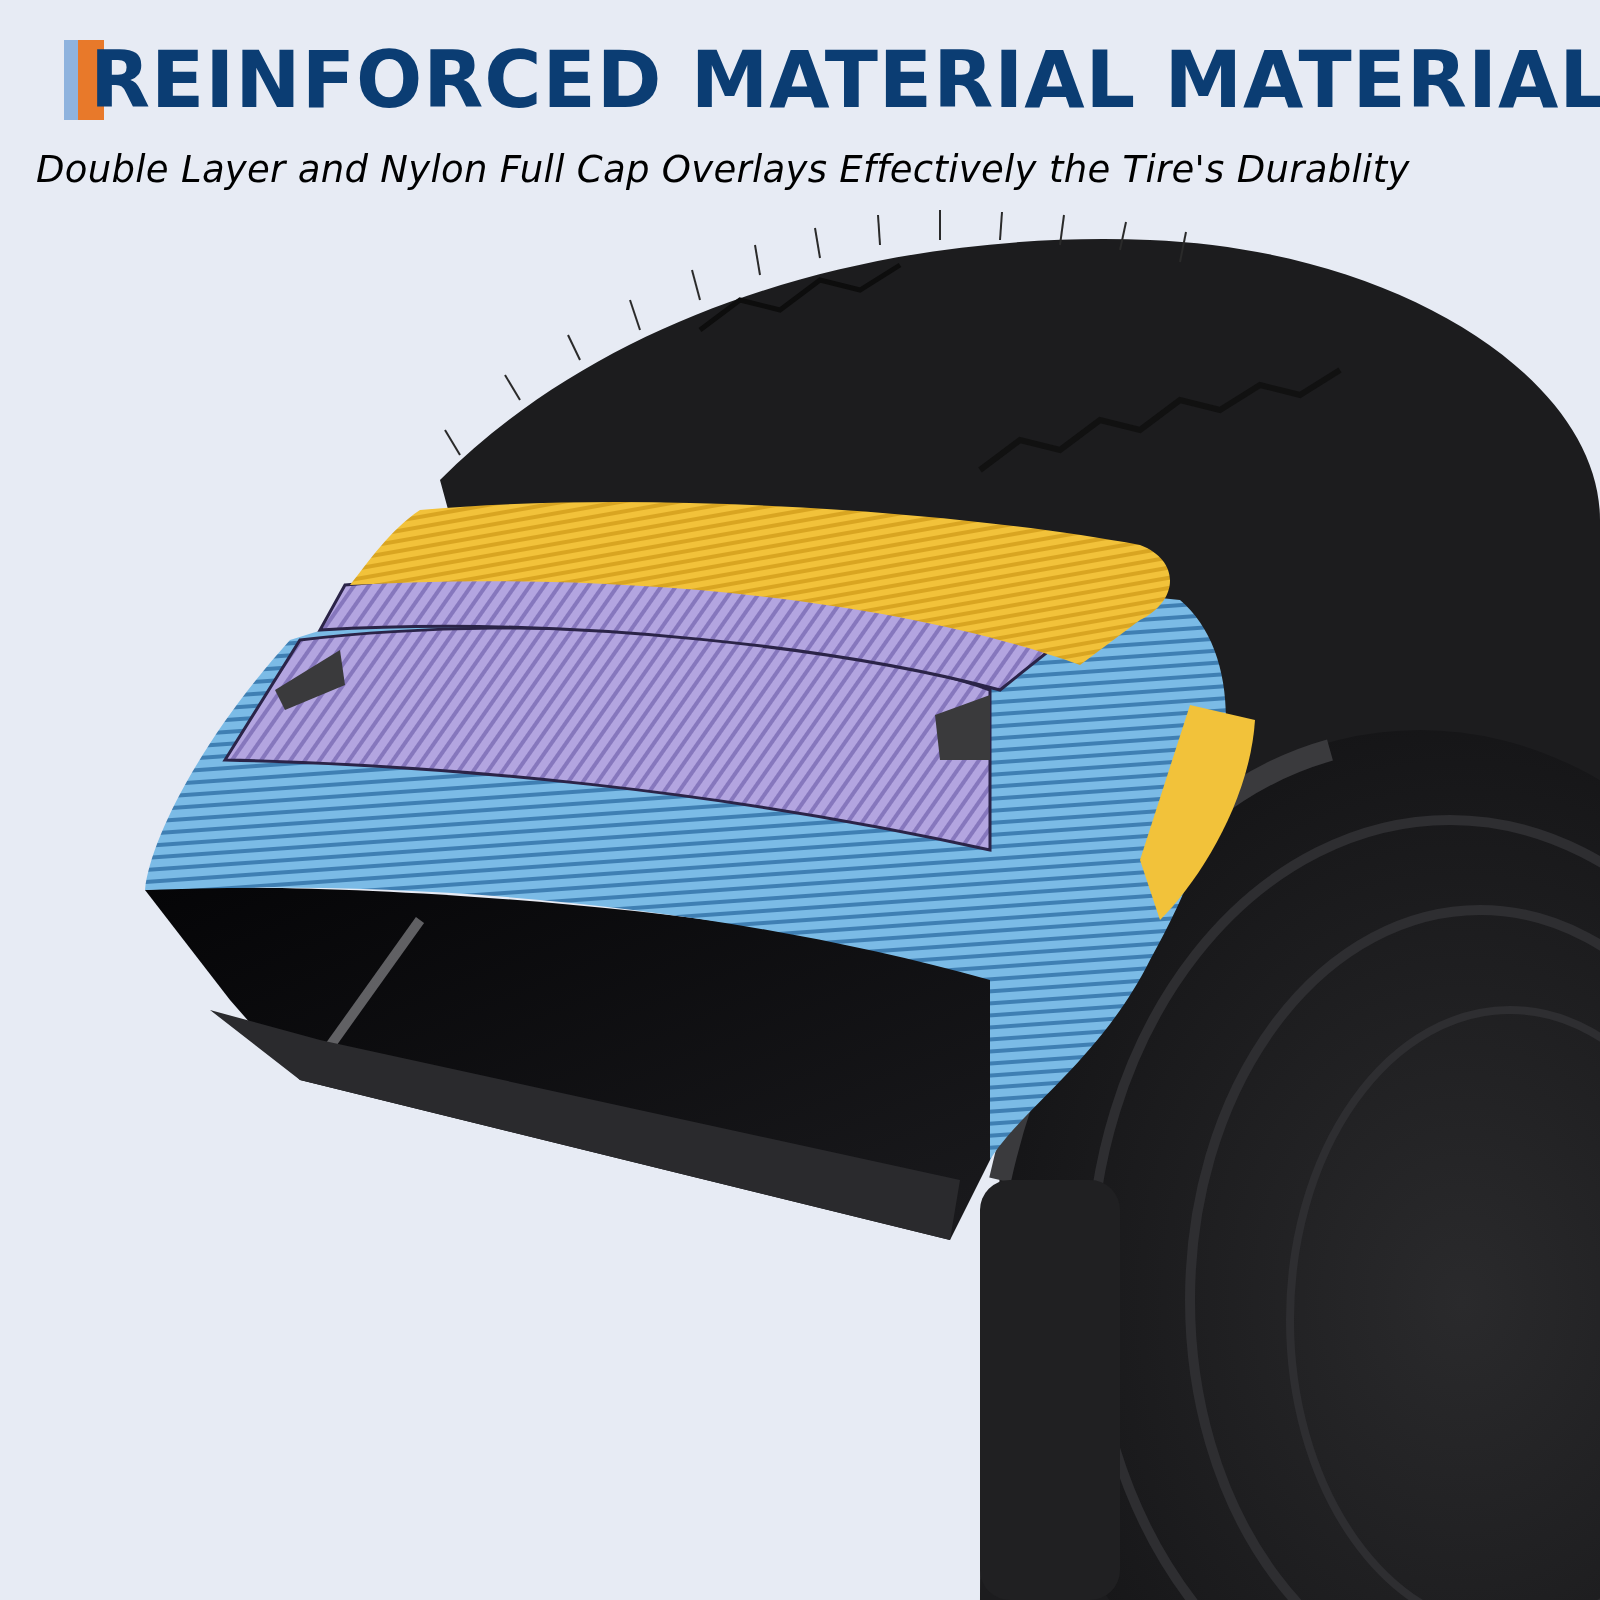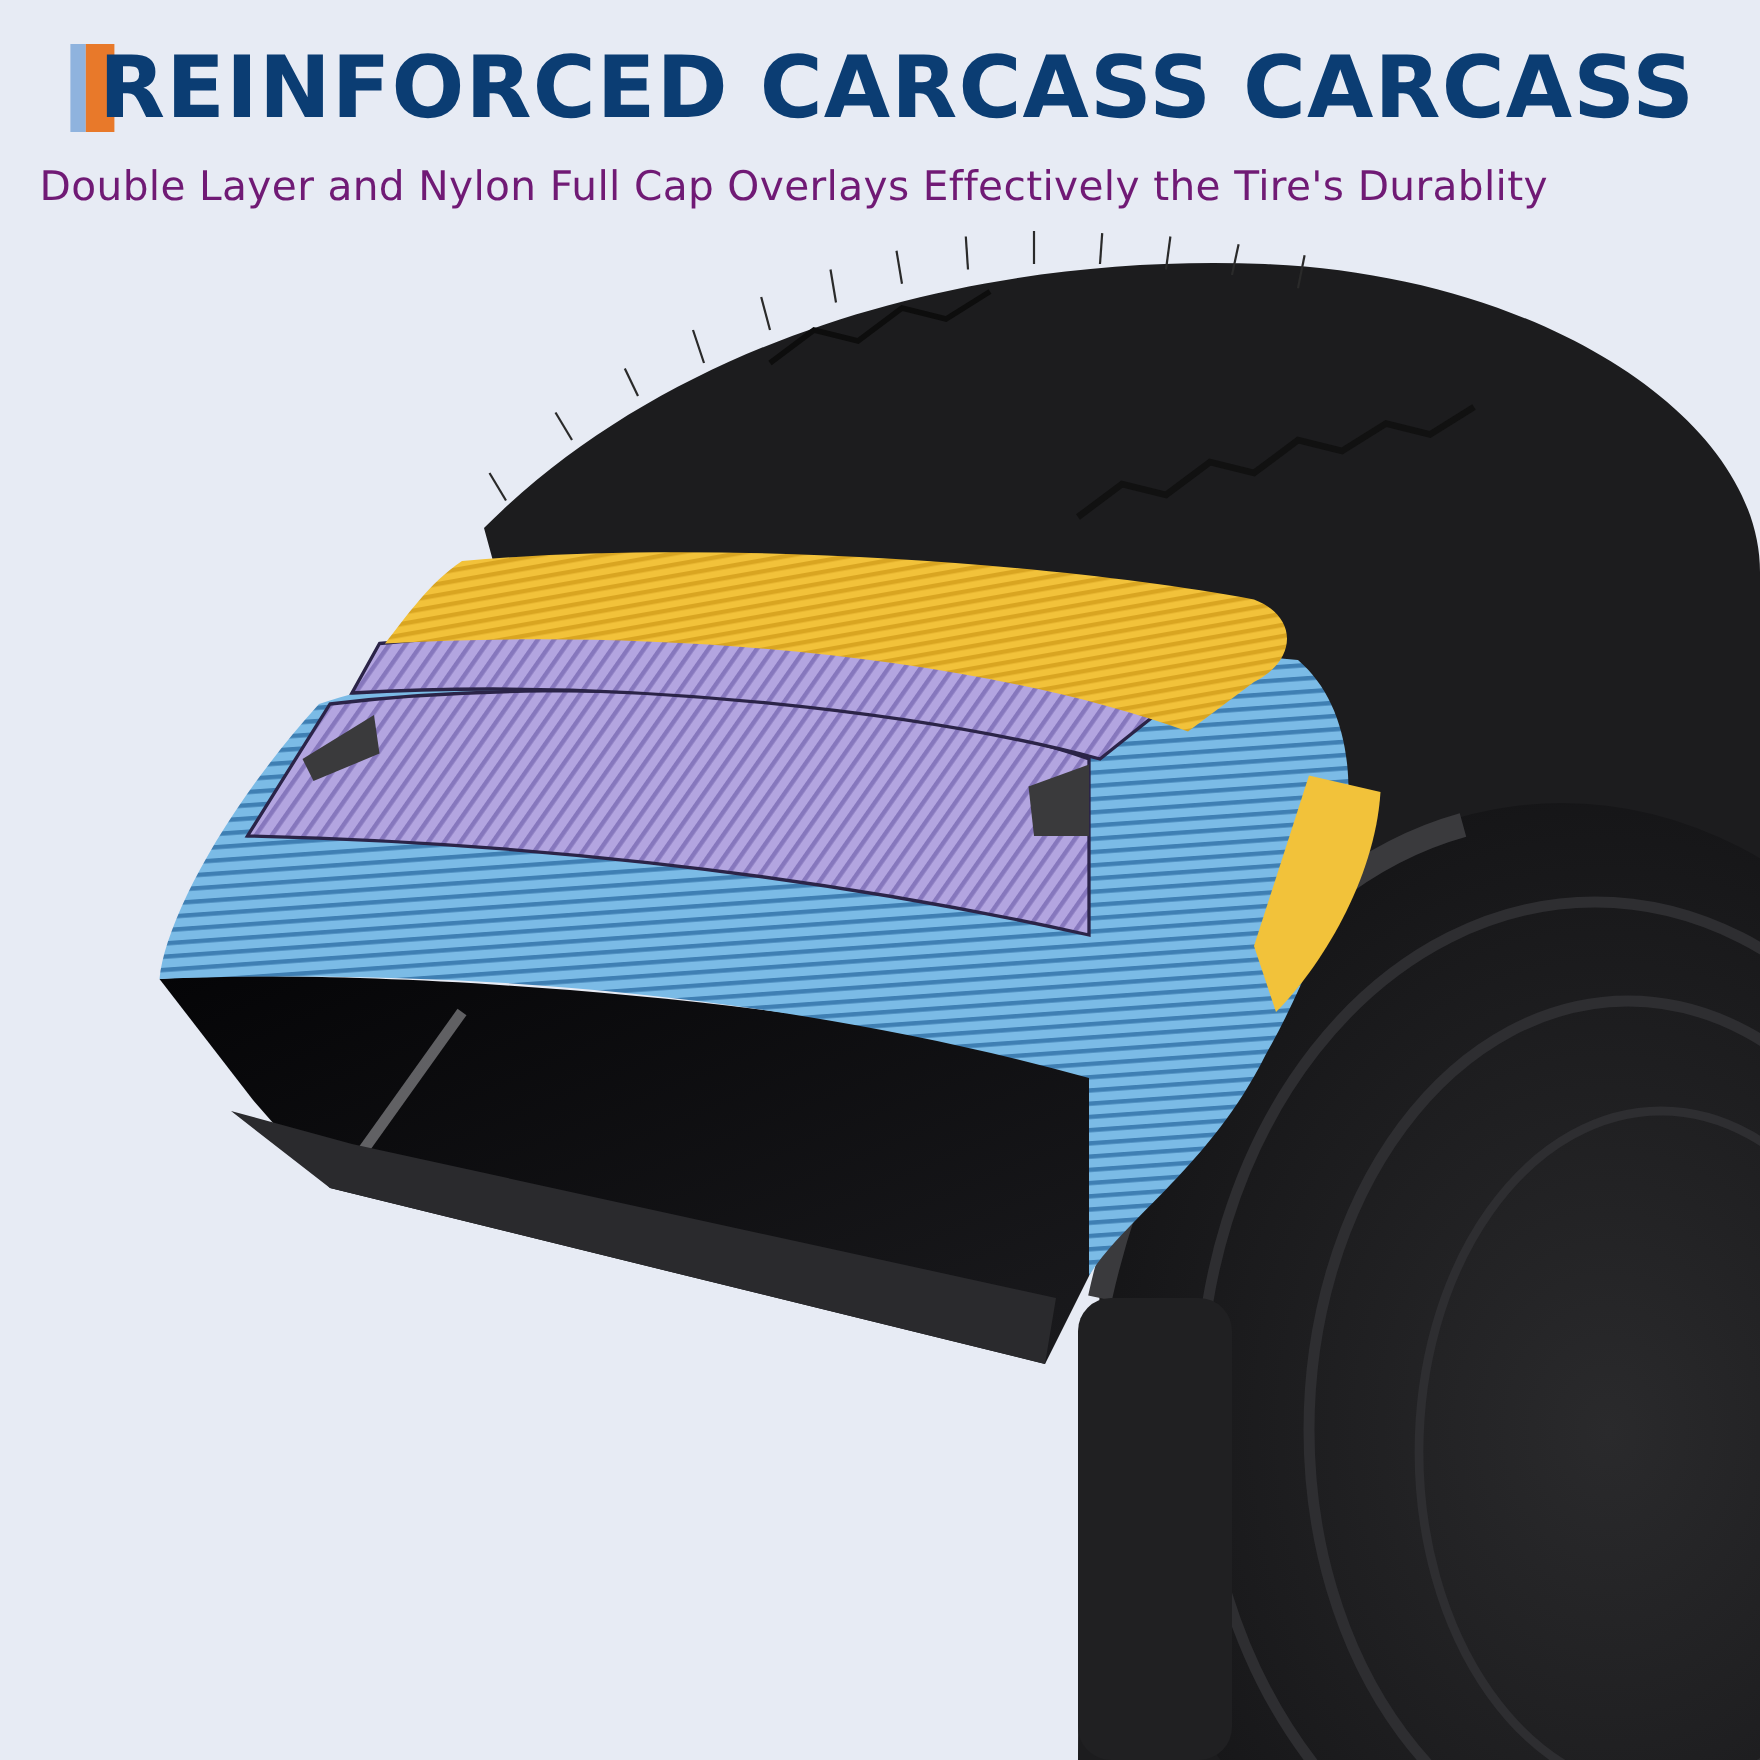--- a/index.html
+++ b/index.html
@@ -15,32 +15,32 @@
   .accent.orange { left: 78px; width: 26px; background: #e8792a; }
   .title {
     position: absolute; left: 90px; top: 30px; width: 1460px;
     font-family: "DejaVu Sans", sans-serif; font-weight: bold;
     font-size: 78px; line-height: 100px; letter-spacing: 1px;
     color: #0b3d73; white-space: nowrap;
   }
   .subtitle {
     position: absolute; left: 36px; top: 145px; width: 1540px;
     font-family: "DejaVu Sans", sans-serif;
-    font-size: 37px; line-height: 50px; color: #701a75;
-    white-space: nowrap; letter-spacing: 0.3px;
+    font-size: 37px; line-height: 50px; color: #000000;
+    white-space: nowrap; letter-spacing: 0.3px; font-style: italic;
   }
   .illustration { position: absolute; left: 0; top: 200px; width: 1600px; height: 1400px; }
 </style>
 </head>
 <body>
 
 <div class="header">
   <div class="accent blue"></div>
   <div class="accent orange"></div>
-  <div class="title">REINFORCED CARCASS CARCASS</div>
+  <div class="title">REINFORCED MATERIAL MATERIAL</div>
   <div class="subtitle">Double Layer and Nylon Full Cap Overlays Effectively the Tire's Durablity</div>
 </div>
 
 <div class="illustration">
   <svg width="1600" height="1400" viewBox="0 200 1600 1400" xmlns="http://www.w3.org/2000/svg">
     <defs>
       <pattern id="yellowStripes" width="10" height="10" patternUnits="userSpaceOnUse" patternTransform="rotate(80)">
         <rect width="10" height="10" fill="#f2c23a"></rect>
         <rect width="4" height="10" fill="#d9a521"></rect>
       </pattern>

